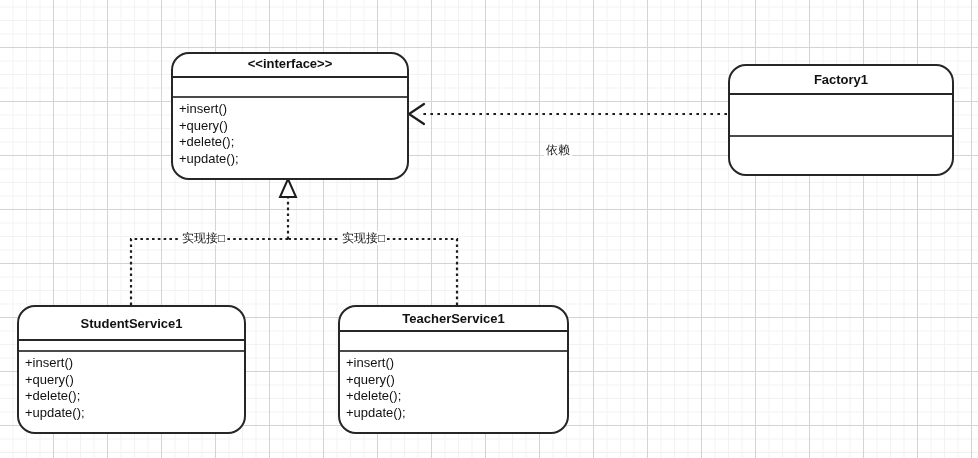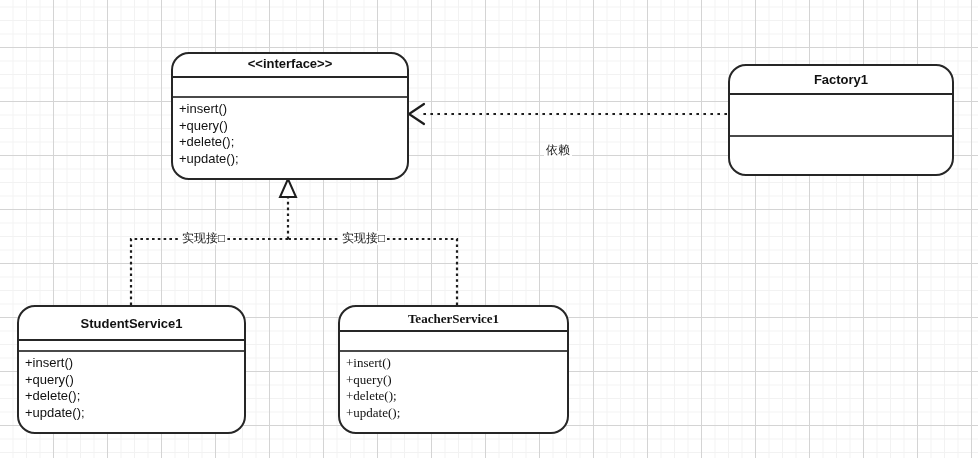--- a/index.html
+++ b/index.html
@@ -96,21 +96,21 @@
   #box-service .uml-attrs  { height: 28px; }
 
   #box-factory1     { left: 728px; top: 64px;  width: 226px; height: 112px; }
   #box-factory1 .uml-header { height: 29px; display:flex; align-items:center; justify-content:center; padding:0; }
   #box-factory1 .uml-attrs  { height: 42px; }
 
   #box-student      { left: 17px;  top: 305px; width: 229px; height: 129px; }
   #box-student .uml-header { height: 34px; display:flex; align-items:center; justify-content:center; padding:12px; }
   #box-student .uml-attrs  { height: 25px; }
 
-  #box-teacher      { left: 338px; top: 305px; width: 231px; height: 129px; font-family: Liberation Serif, serif; }
+  #box-teacher      { left: 338px; top: 305px; width: 231px; height: 129px; }
   #box-teacher .uml-header { height: 34px; display:flex; align-items:center; justify-content:center; padding:0; }
   #box-teacher .uml-attrs  { height: 25px; }
 
   
   .edge-label {
     position: absolute;
     font-size: 12px;
     color: #1a1a1a;
     background: #ffffff;
     padding: 0 2px;

